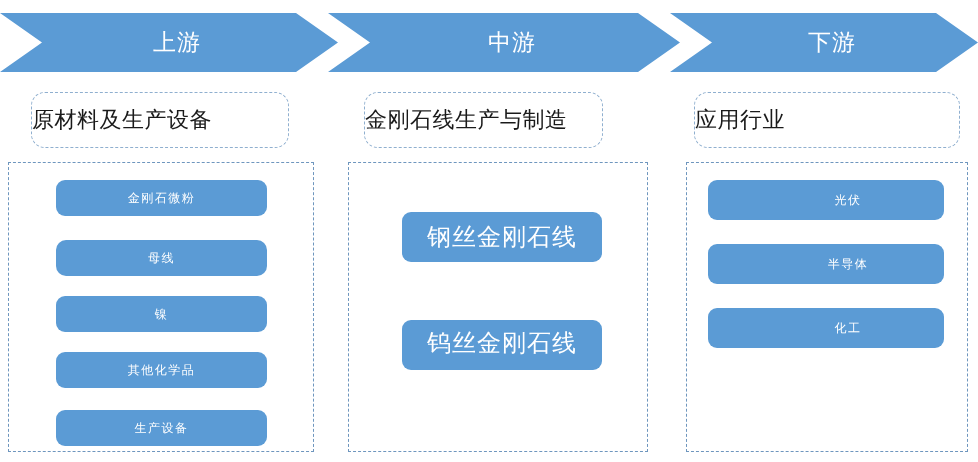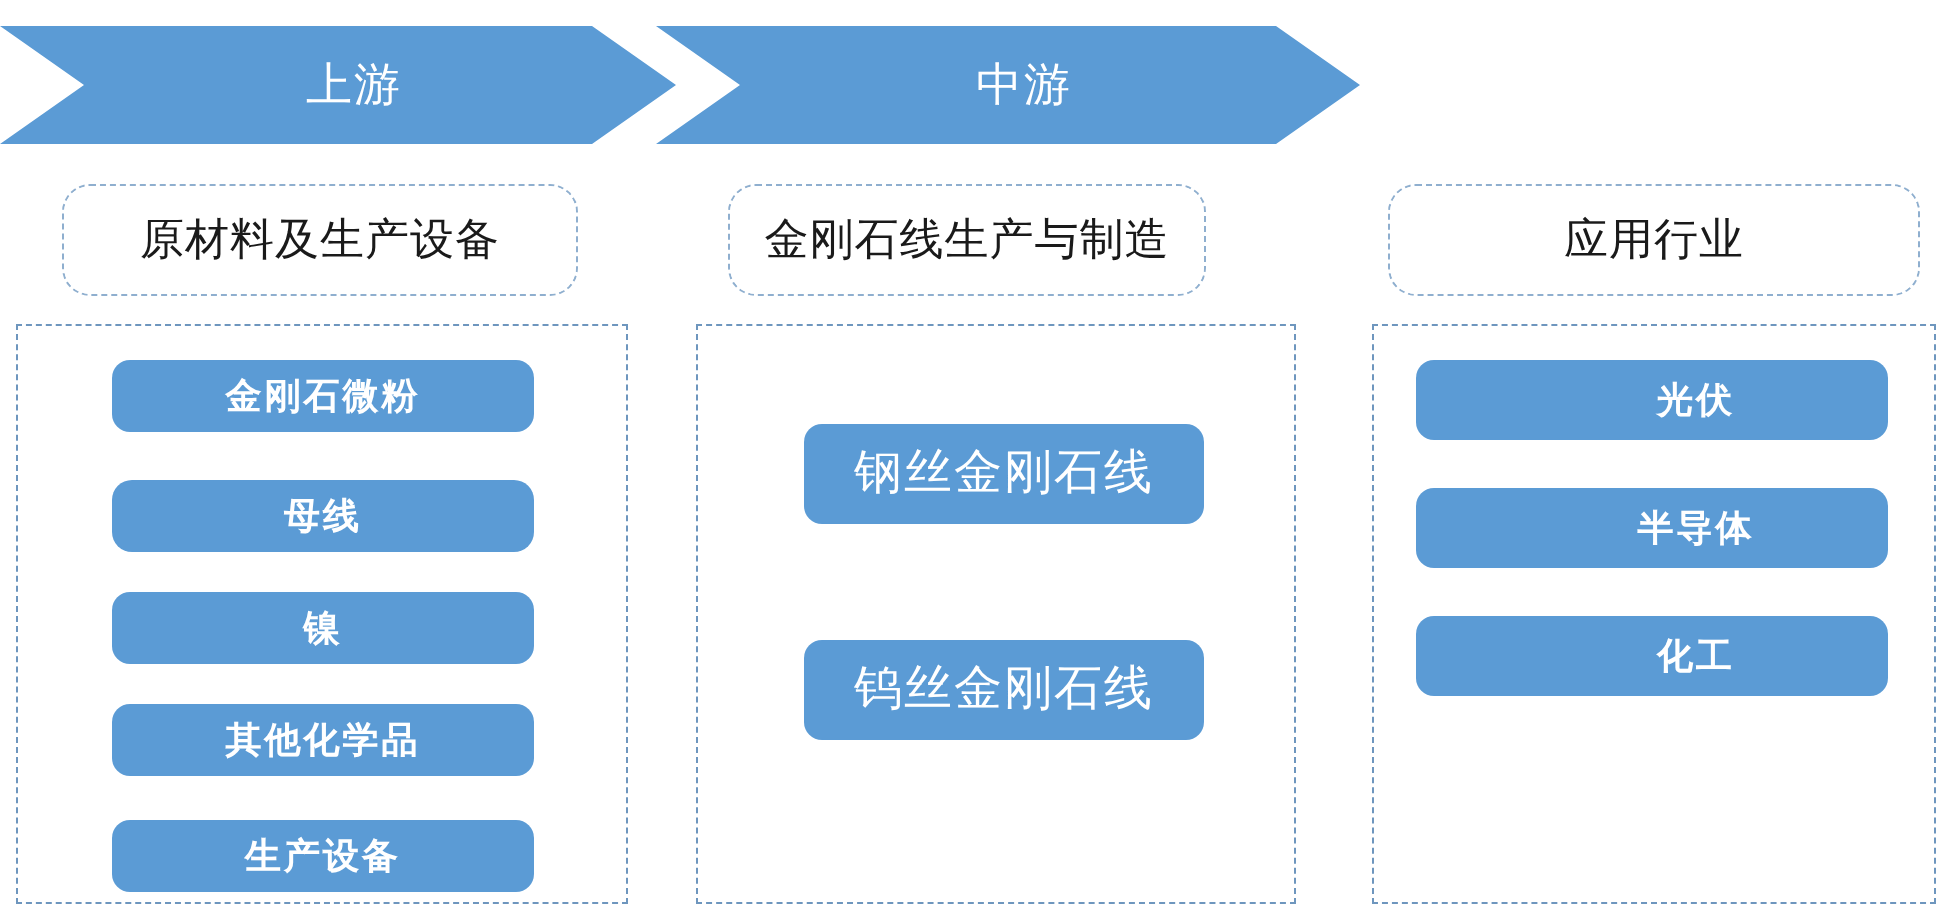--- a/index.html
+++ b/index.html
@@ -66,21 +66,20 @@
   }
 
   
   .title-pill {
     position: absolute;
     border: 1.4px dashed #8FAFCF;
     border-radius: 14px;
     background: #ffffff;
     display: flex;
     align-items: center;
-    justify-content: center;
     box-sizing: border-box;
   }
   .title-pill span {
     font-size: 22px;
     color: #1a1a1a;
     line-height: 1;
     letter-spacing: 0.5px;
   }
   .title-pill.t1 { left: 31px;  top: 92px; width: 258px; height: 56px; }
   .title-pill.t2 { left: 364px; top: 92px; width: 239px; height: 56px; }
@@ -106,62 +105,65 @@
     align-items: center;
     justify-content: center;
     box-sizing: border-box;
   }
   .item span {
     color: #ffffff;
     line-height: 1;
     white-space: nowrap;
   }
   .item.small span {
-    font-size: 18px;
-    font-weight: bold;
+    font-size: 12px;
+    font-weight: normal;
     letter-spacing: 1.5px;
   }
   .item.big span {
     font-size: 24px;
     font-weight: normal;
     letter-spacing: 1px;
   }
 
   
   .col1-item { left: 56px; width: 211px; height: 36px; }
   .col1-item.i0 { top: 180px; }
   .col1-item.i1 { top: 240px; border-radius: 10px; }
   .col1-item.i2 { top: 296px; }
   .col1-item.i3 { top: 352px; }
   .col1-item.i4 { top: 410px; }
 
   
   .col2-item { left: 402px; width: 200px; height: 50px; }
   .col2-item.i0 { top: 212px; }
-  .col2-item.i1 { top: 320px; }
+  .col2-item.i1 { top: 320px; font-family: Liberation Mono, monospace; }
 
   
   .col3-item { left: 708px; width: 236px; height: 40px; padding-left: 44px; }
   .col3-item.i0 { top: 180px; }
   .col3-item.i1 { top: 244px; }
   .col3-item.i2 { top: 308px; }
   .col3-item.i3 { top: 386px; }
 </style>
 </head>
 <body>
 
 <div id="diagram">
 
   <div class="arrow-band">
     <div class="arrow a1">
       <span class="arrow-label">上游</span>
     </div>
     <div class="arrow a2">
       <span class="arrow-label">中游</span>
     </div>
+    <div class="arrow a3">
+      <span class="arrow-label">下游</span>
+    </div>
   </div>
 
   <div class="title-pill t1">
     <span>原材料及生产设备</span>
   </div>
   <div class="title-pill t2">
     <span>金刚石线生产与制造</span>
   </div>
   <div class="title-pill t3">
     <span>应用行业</span>

